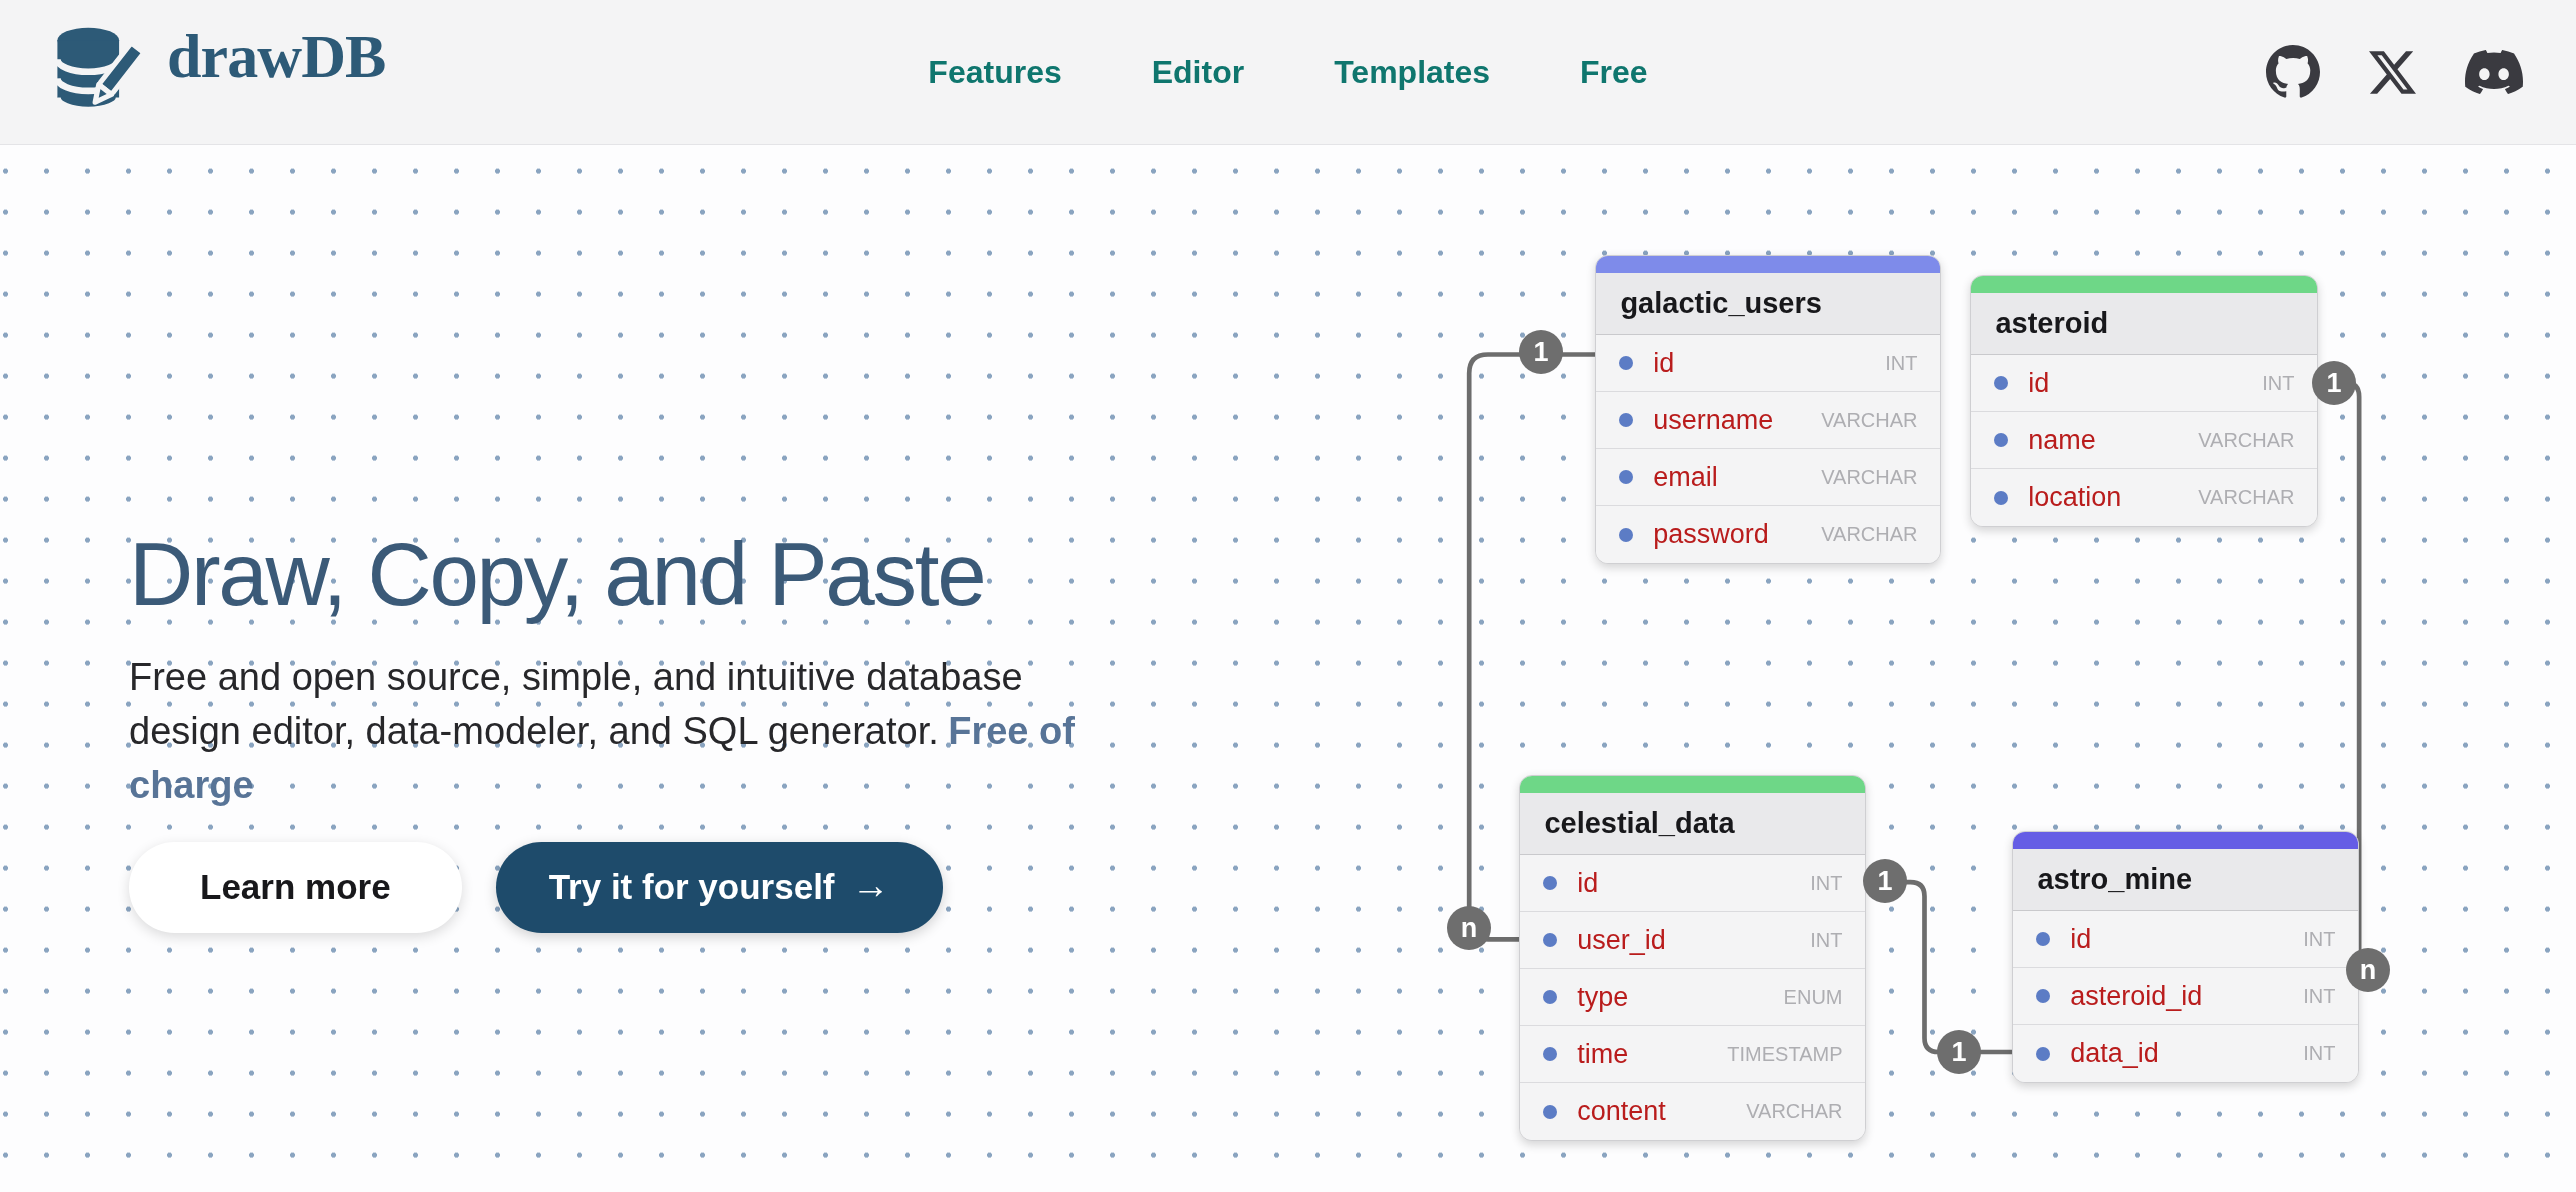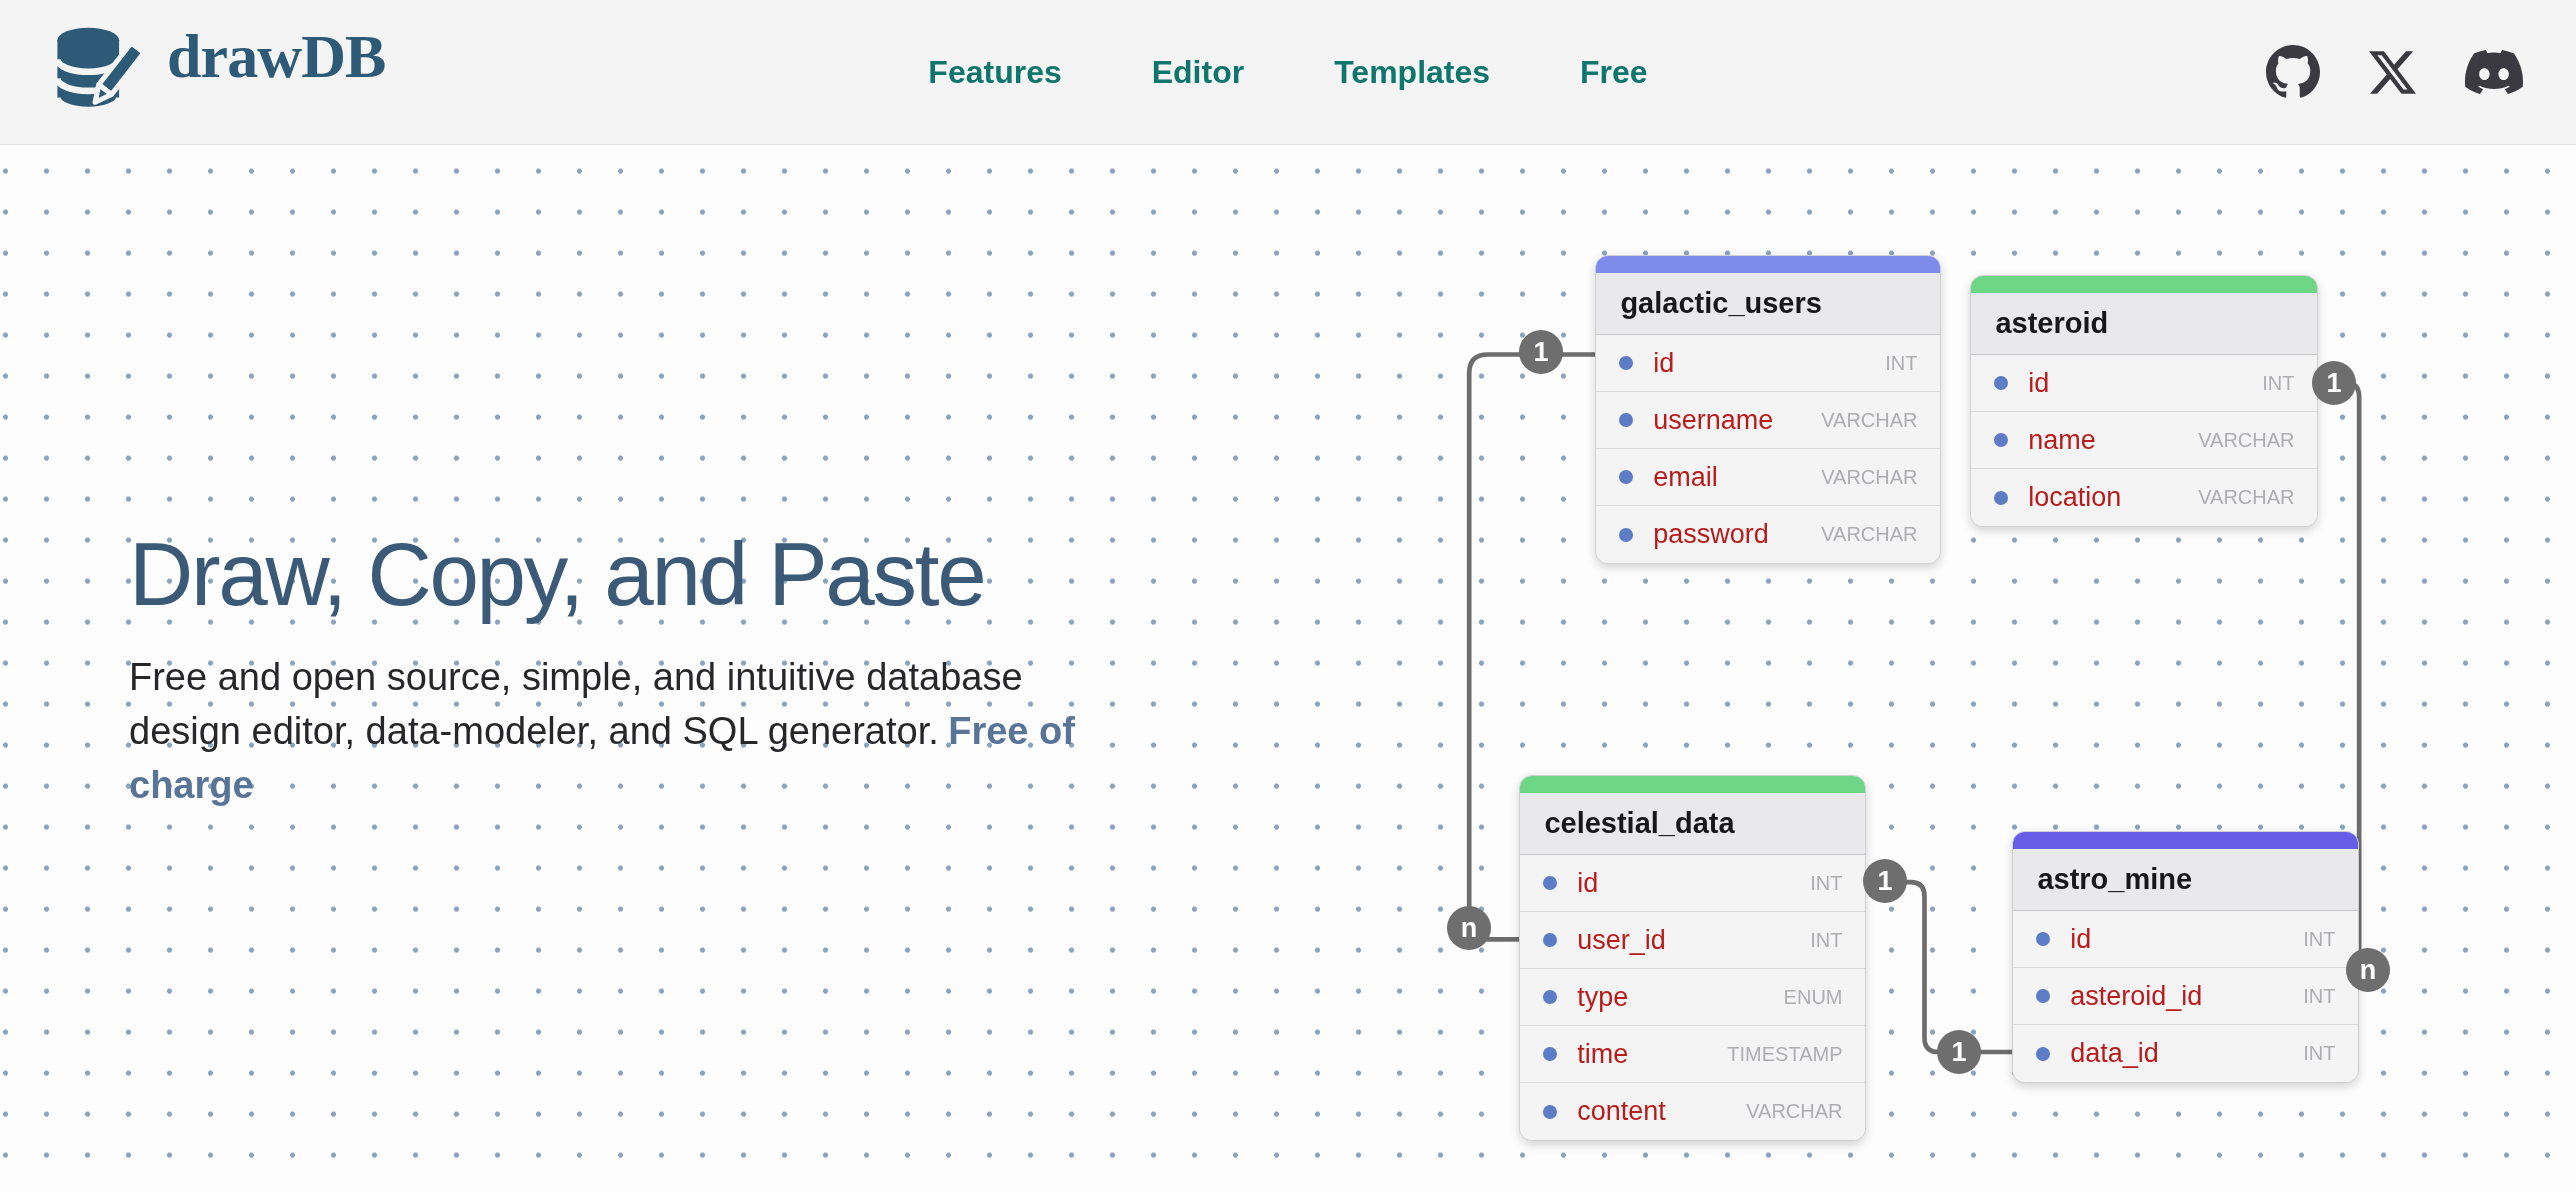--- a/index.html
+++ b/index.html
@@ -140,20 +140,27 @@
     <path d="M 1699 223 H 1585 Q 1565 223 1565 243 V 826 Q 1565 846 1585 846 H 1618" fill="none" stroke="#6d6d6d" stroke-width="5" stroke-linecap="round"></path>
     <path d="M 1988 785 H 2035 Q 2050 785 2050 800 V 951 Q 2050 966 2065 966 H 2143" fill="none" stroke="#6d6d6d" stroke-width="5" stroke-linecap="round"></path>
     <path d="M 2469 253 H 2498 Q 2513 253 2513 268 V 879" fill="none" stroke="#6d6d6d" stroke-width="5" stroke-linecap="round"></path>
   </svg>
 
   <div class="hero">
     <div class="hero-title">Draw, Copy, and Paste</div>
     <div class="hero-sub">
       <span>Free and open source, simple, and intuitive database design editor, data-modeler, and SQL generator.</span><span class="free-link">Free of charge</span>
     </div>
+    <div class="hero-buttons">
+      <button class="btn btn-secondary">Learn more</button>
+      <button class="btn btn-primary">
+        <span>Try it for yourself</span>
+        <span class="arrow">→</span>
+      </button>
+    </div>
   </div>
 
   <div class="table-card" style="left:1595px; top:110px; width:346px;">
     <div class="strip" style="background:#7e8bea"></div>
     <div class="t-header">galactic_users</div>
     <div class="t-row">
       <span class="dot"></span>
       <span class="fname">id</span>
       <span class="ftype">INT</span>
     </div>

